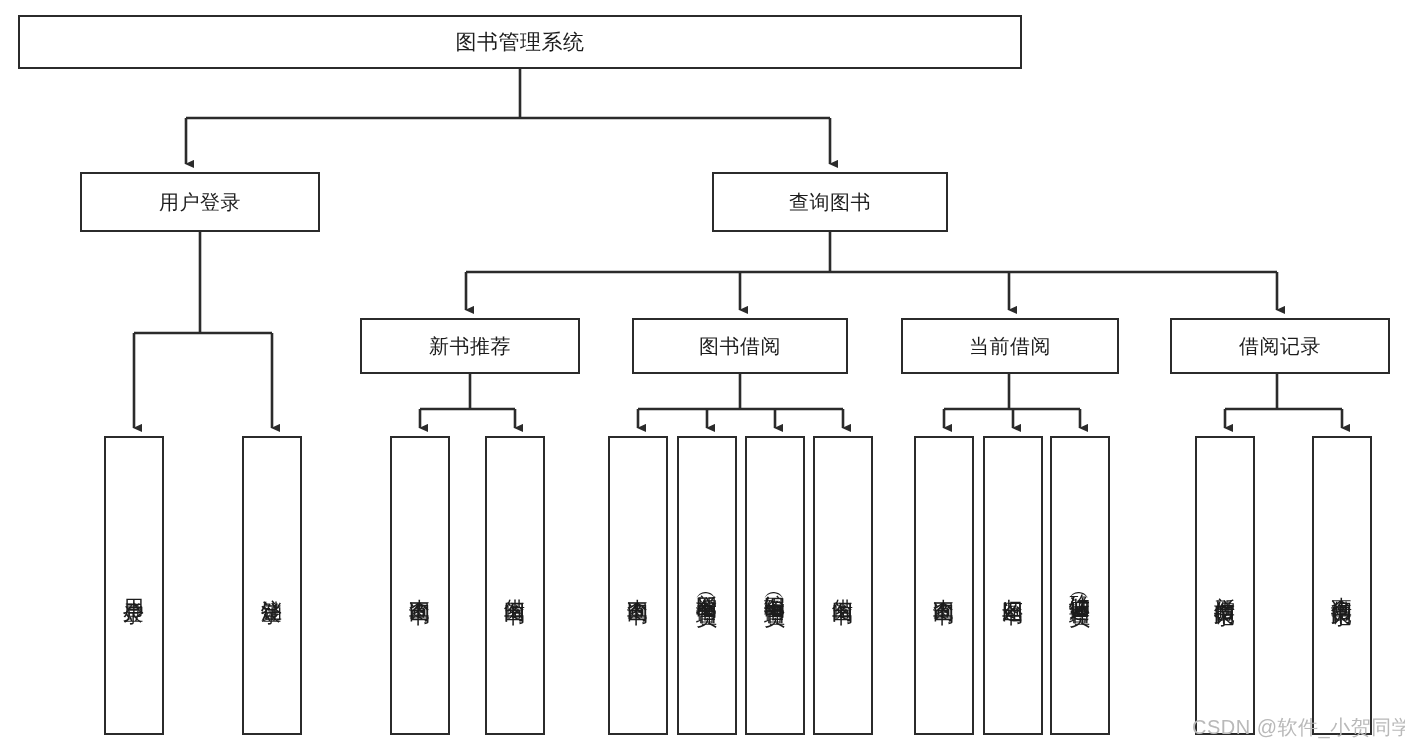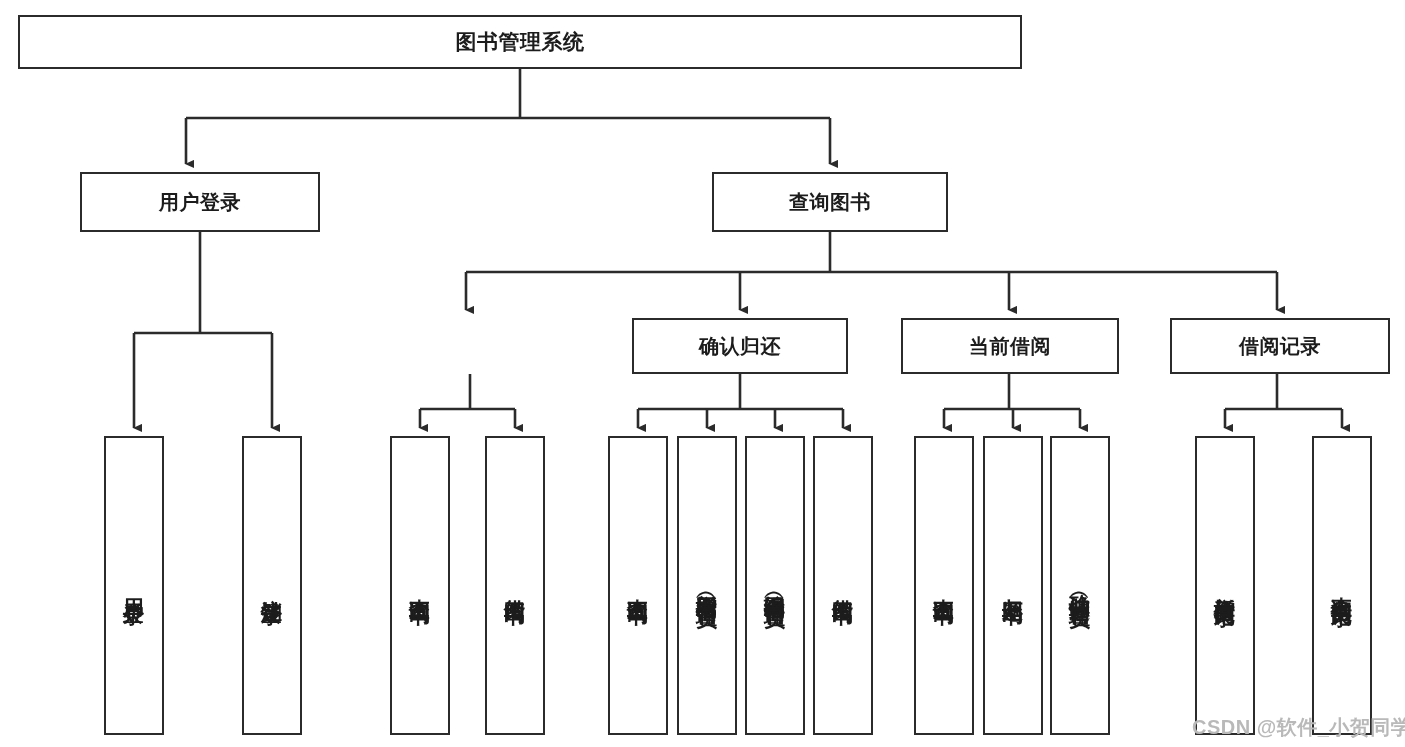--- a/index.html
+++ b/index.html
@@ -9,21 +9,20 @@
   }
   body {
     font-family: "Liberation Sans", "DejaVu Sans", sans-serif;
   }
   #canvas {
     position: relative;
     width: 1405px;
     height: 747px;
     background: #ffffff;
     overflow: hidden;
-    font-weight: bold;
   }
   svg#wires {
     position: absolute;
     left: 0;
     top: 0;
     width: 1405px;
     height: 747px;
   }
   .node {
     position: absolute;
@@ -122,22 +121,25 @@
     <span class="node-label">图书管理系统</span>
   </div>
 
   <div class="node level2" id="n-l2-0" style="left: 80px; top: 172px; width: 240px; height: 60px;">
     <span class="node-label">用户登录</span>
   </div>
   <div class="node level2" id="n-l2-1" style="left: 712px; top: 172px; width: 236px; height: 60px;">
     <span class="node-label">查询图书</span>
   </div>
 
+  <div class="node level3" id="n-l3-0" style="left: 360px; top: 318px; width: 220px; height: 56px;">
+    <span class="node-label">新书推荐</span>
+  </div>
   <div class="node level3" id="n-l3-1" style="left: 632px; top: 318px; width: 216px; height: 56px;">
-    <span class="node-label">确认归还</span>
+    <span class="node-label">图书借阅</span>
   </div>
   <div class="node level3" id="n-l3-2" style="left: 901px; top: 318px; width: 218px; height: 56px;">
     <span class="node-label">当前借阅</span>
   </div>
   <div class="node level3" id="n-l3-3" style="left: 1170px; top: 318px; width: 220px; height: 56px;">
     <span class="node-label">借阅记录</span>
   </div>
 
   <div class="node vertical" id="n-lf-0" style="left: 104px; top: 436px; width: 60px; height: 299px;">
     <span class="node-label">用户登录</span>

